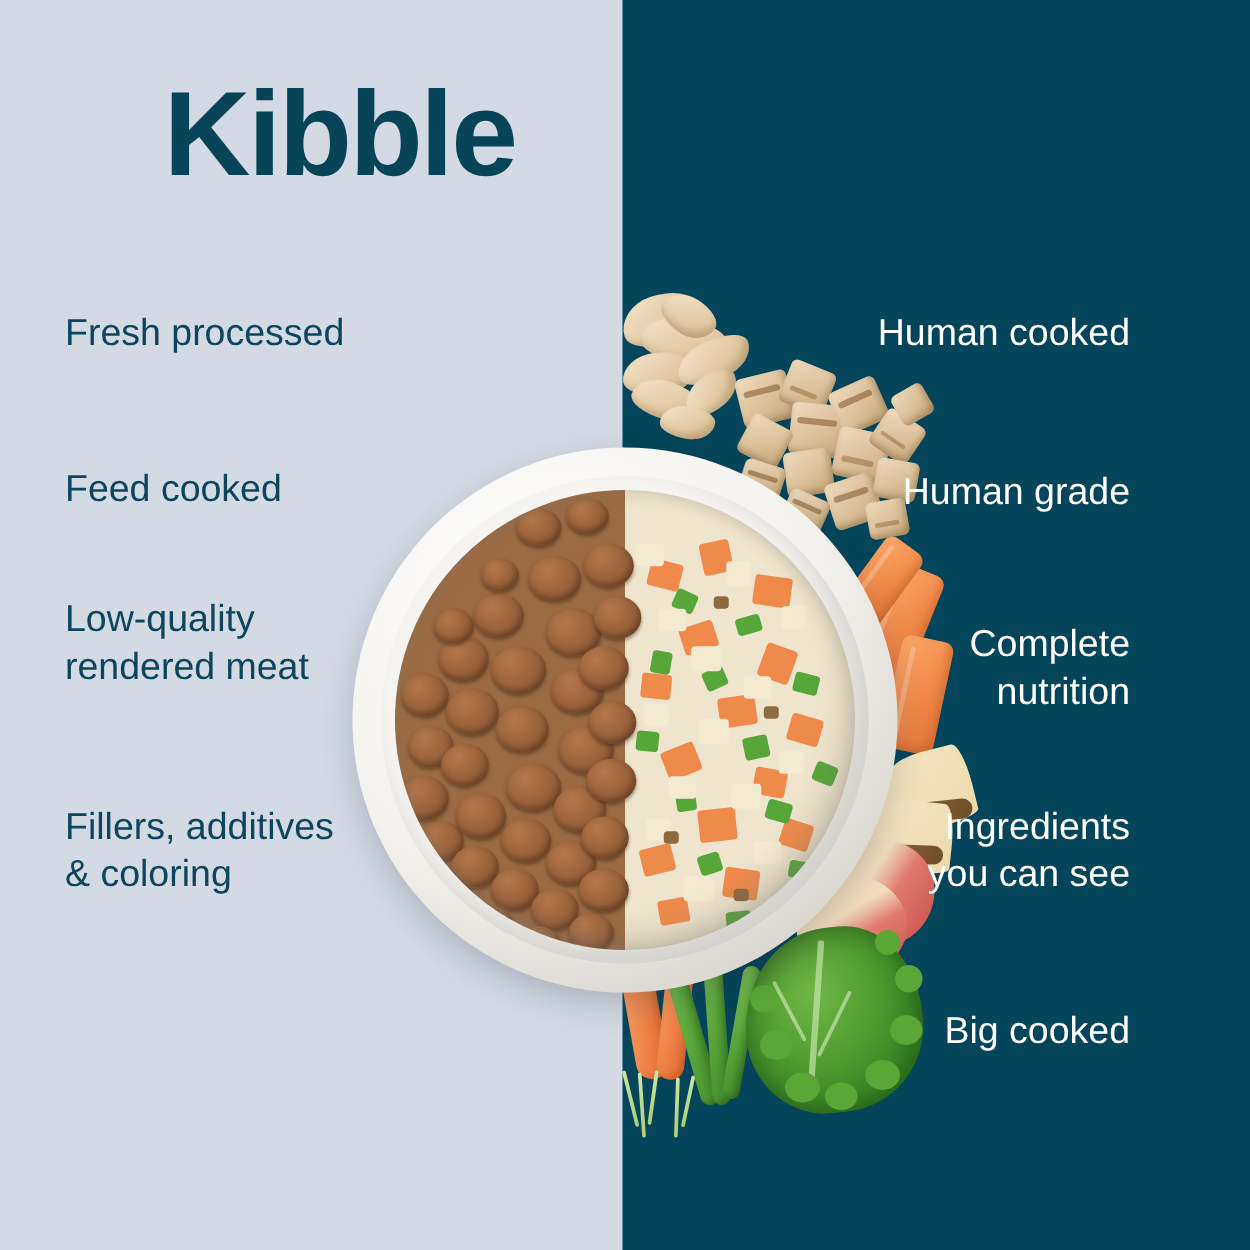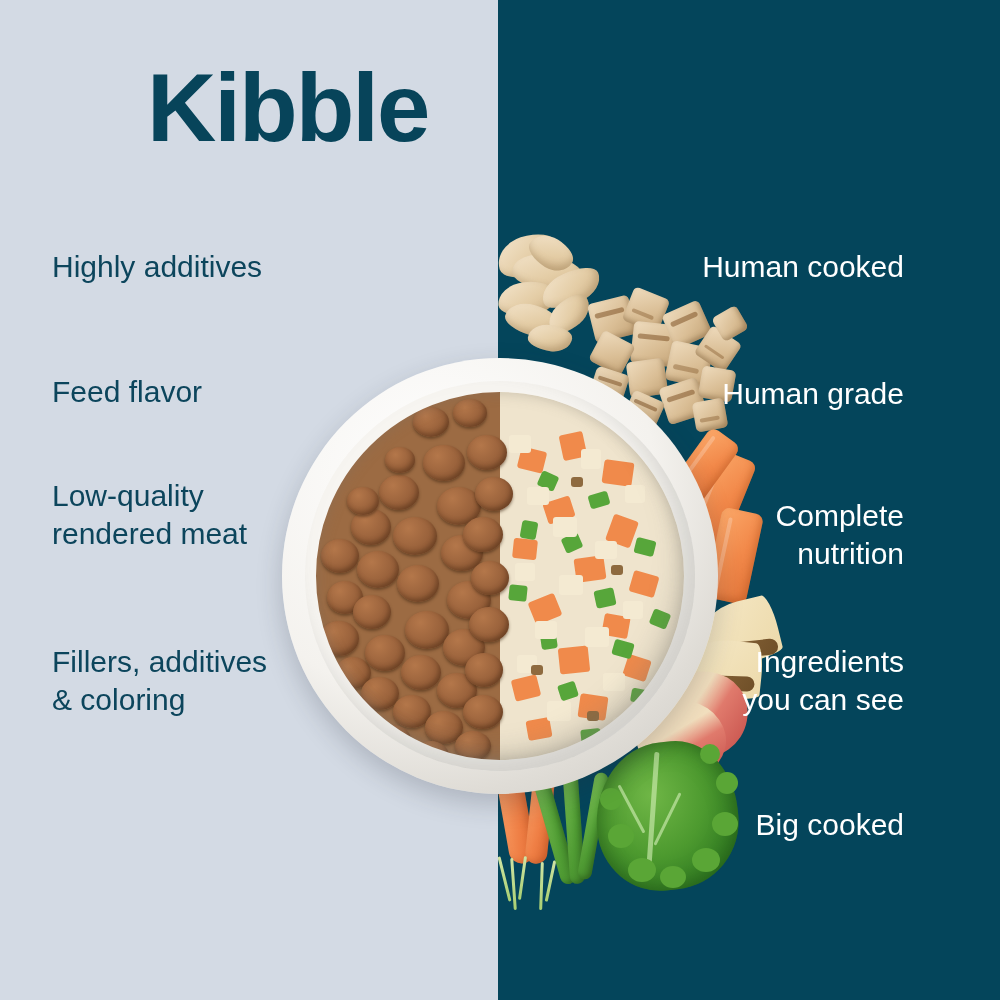--- a/index.html
+++ b/index.html
@@ -12,21 +12,21 @@
 
   
   .panel-left{position:absolute;left:0;top:0;width:498px;height:1000px;background:#d3dae4;}
   .panel-right{position:absolute;left:498px;top:0;width:502px;height:1000px;background:#04455b;}
 
   
   .headline{position:absolute;left:0;top:55px;width:1000px;height:110px;}
   .word{
     position:absolute;top:0;
     font-weight:bold;font-size:96px;line-height:106px;
-    letter-spacing:-2px;white-space:nowrap;margin-left:16px;
+    letter-spacing:-2px;white-space:nowrap;
   }
   .word-kibble{left:131px;color:#07445a;}
   .word-fresh{left:600px;color:#eef1f2;}
   .vs-badge{
     position:absolute;left:461px;top:82px;
     width:76px;height:76px;border-radius:50%;
     background:#eef1f2;
     display:flex;align-items:center;justify-content:center;
   }
   .vs-badge span{
@@ -306,22 +306,22 @@
     <div class="bowl-rim-shade"></div>
 
     <div class="photo-tint-left"></div>
   </div>
 
   <div class="headline">
     <div class="word word-kibble">Kibble</div>
   </div>
 
   <div class="list list-left">
-    <div class="feat" style="top:248px;">Highly additives</div>
-    <div class="feat" style="top:373px;">Feed flavor</div>
+    <div class="feat" style="top:248px;">Fresh processed</div>
+    <div class="feat" style="top:373px;">Feed cooked</div>
     <div class="feat" style="top:477px;">Low-quality
 rendered meat</div>
     <div class="feat" style="top:643px;">Fillers, additives
 &amp; coloring</div>
   </div>
 
   <div class="list list-right">
     <div class="feat" style="top:248px;">Human cooked</div>
     <div class="feat" style="top:375px;">Human grade</div>
     <div class="feat" style="top:497px;">Complete

